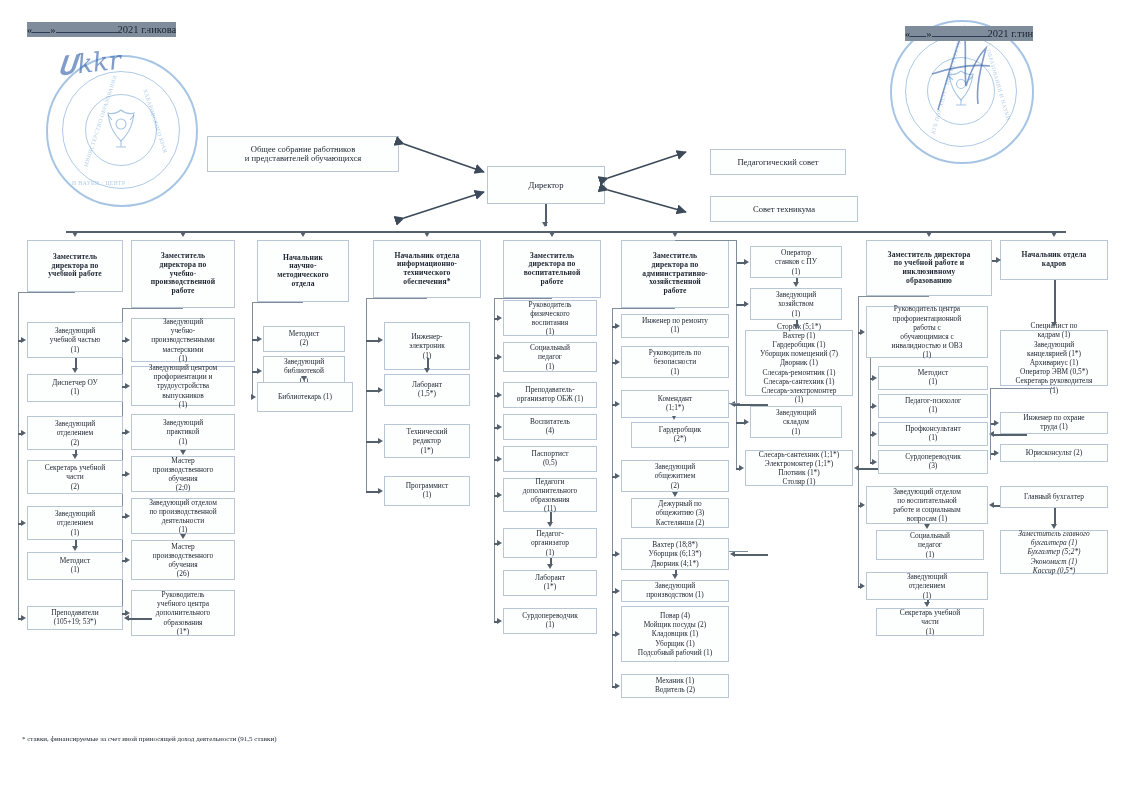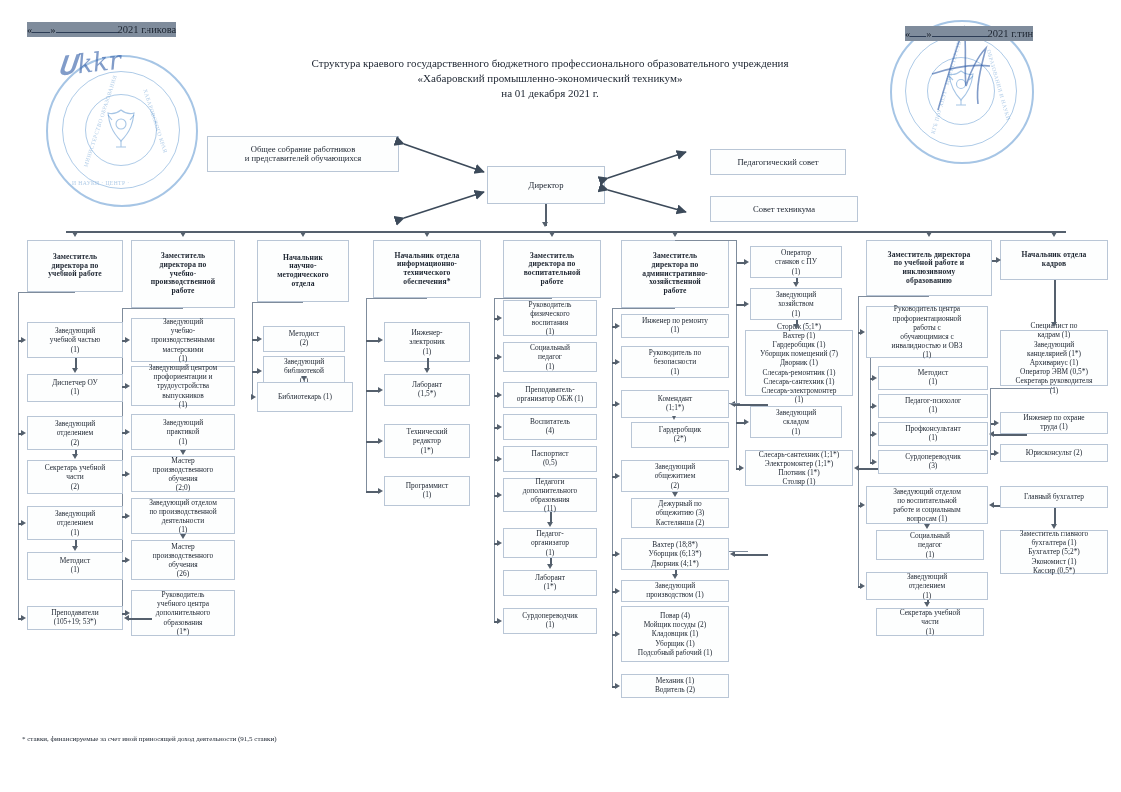--- a/index.html
+++ b/index.html
@@ -107,25 +107,20 @@
 
   <div class="appr appr-right">
     <span class="ln">УТВЕРЖДАЮ</span>
     <span class="ln">Директор КГБ ПОУ ХПЭТ</span>
     <span class="ln"><span class="sig-line" style="width:66px;"></span><span>М.В. Лопатин</span></span>
     <span class="ln">
       <span>«</span><span class="sig-line" style="width:16px;"></span><span>»</span><span class="sig-line" style="width:56px;"></span><span>2021 г.</span>
     </span>
   </div>
 
-  <div class="title">
-    <div>Структура краевого государственного бюджетного профессионального образовательного учреждения</div>
-    <div>«Хабаровский промышленно-экономический техникум»</div>
-    <div>на 01 декабря 2021 г.</div>
-  </div>
 
   <div class="bx t9" style="left:207px;top:136px;width:192px;height:36px;white-space:pre-line;">Общее собрание работников
 и представителей обучающихся</div>
   <div class="bx t9" style="left:487px;top:166px;width:118px;height:38px;">Директор</div>
   <div class="bx t9" style="left:710px;top:149px;width:136px;height:26px;">Педагогический совет</div>
   <div class="bx t9" style="left:710px;top:196px;width:148px;height:26px;">Совет техникума</div>
 
   <svg class="sm-sig" style="left:390px;top:130px;" width="330" height="100" viewBox="0 0 330 100">
     <defs>
       <marker id="aw" markerWidth="7" markerHeight="7" refX="5.5" refY="3" orient="auto">
@@ -309,21 +304,21 @@
     <div class="bx lst" style="left: 263px; top: 356px; width: 82px; height: 30px; white-space: pre-line;">Заведующий
 библиотекой
 (1)</div>
     <div class="ln h th" style="left:252px;top:371px;width:7px;"></div>
     <div class="ar r" style="left:257px;top:367.8px;"></div>
     <div class="bx" style="left: 257px; top: 382px; width: 96px; height: 30px; white-space: pre-line;">Библиотекарь (1)</div>
     <div class="ln h th" style="left:252px;top:397px;width:1px;"></div>
     <div class="ar r" style="left:251px;top:393.8px;"></div>
     <div class="ln v th" style="left:304px;top:386px;height:-9px;"></div>
     <div class="ar d" style="left:300.8px;top:376px;"></div>
-    <div class="bx lst" style="left: 384px; top: 322px; width: 86px; height: 40px; white-space: pre-line;">Инженер-
+    <div class="bx lst" style="left: 384px; top: 322px; width: 86px; height: 48px; white-space: pre-line;">Инженер-
 электроник
 (1)</div>
     <div class="ln h th" style="left:366px;top:340px;width:14px;"></div>
     <div class="ar r" style="left:378px;top:336.8px;"></div>
     <div class="bx" style="left: 384px; top: 374px; width: 86px; height: 32px; white-space: pre-line;">Лаборант
 (1,5*)</div>
     <div class="ln h th" style="left:366px;top:390px;width:14px;"></div>
     <div class="ar r" style="left:378px;top:386.8px;"></div>
     <div class="ln v th" style="left:427px;top:358px;height:11px;"></div>
     <div class="ar d" style="left:423.8px;top:368px;"></div>
@@ -527,21 +522,21 @@
 Секретарь руководителя
 (1)</div>
     <div class="bx" style="left: 1000px; top: 412px; width: 108px; height: 22px; white-space: pre-line;">Инженер по охране
 труда (1)</div>
     <div class="ln h th" style="left:990px;top:423px;width:6px;"></div>
     <div class="ar r" style="left:994px;top:419.8px;"></div>
     <div class="bx" style="left: 1000px; top: 444px; width: 108px; height: 18px; white-space: pre-line;">Юрисконсульт (2)</div>
     <div class="ln h th" style="left:990px;top:453px;width:6px;"></div>
     <div class="ar r" style="left:994px;top:449.8px;"></div>
     <div class="bx" style="left: 1000px; top: 486px; width: 108px; height: 22px; white-space: pre-line;">Главный бухгалтер</div>
-    <div class="bx lst" style="left: 1000px; top: 530px; width: 108px; height: 44px; white-space: pre-line;">Заместитель главного
+    <div class="bx lst" style="left: 1000px; top: 530px; width: 108px; height: 44px; white-space: pre-line; font-style: italic;">Заместитель главного
 бухгалтера (1)
 Бухгалтер (5;2*)
 Экономист (1)
 Кассир (0,5*)</div>
     <div class="ln v th" style="left:1054px;top:508px;height:17px;"></div>
     <div class="ar d" style="left:1050.8px;top:524px;"></div>
     <div class="ln h" style="left:729px;top:403px;width:11px;"></div>
     <div class="ln h" style="left:729px;top:551px;width:19px;"></div>
     <div class="ln v" style="left:736px;top:240px;height:24px;"></div>
     <div class="ln h" style="left:675px;top:240px;width:61px;"></div>

